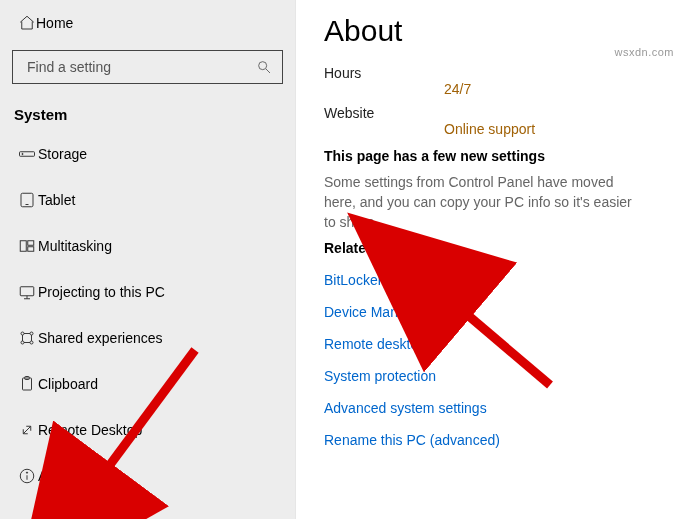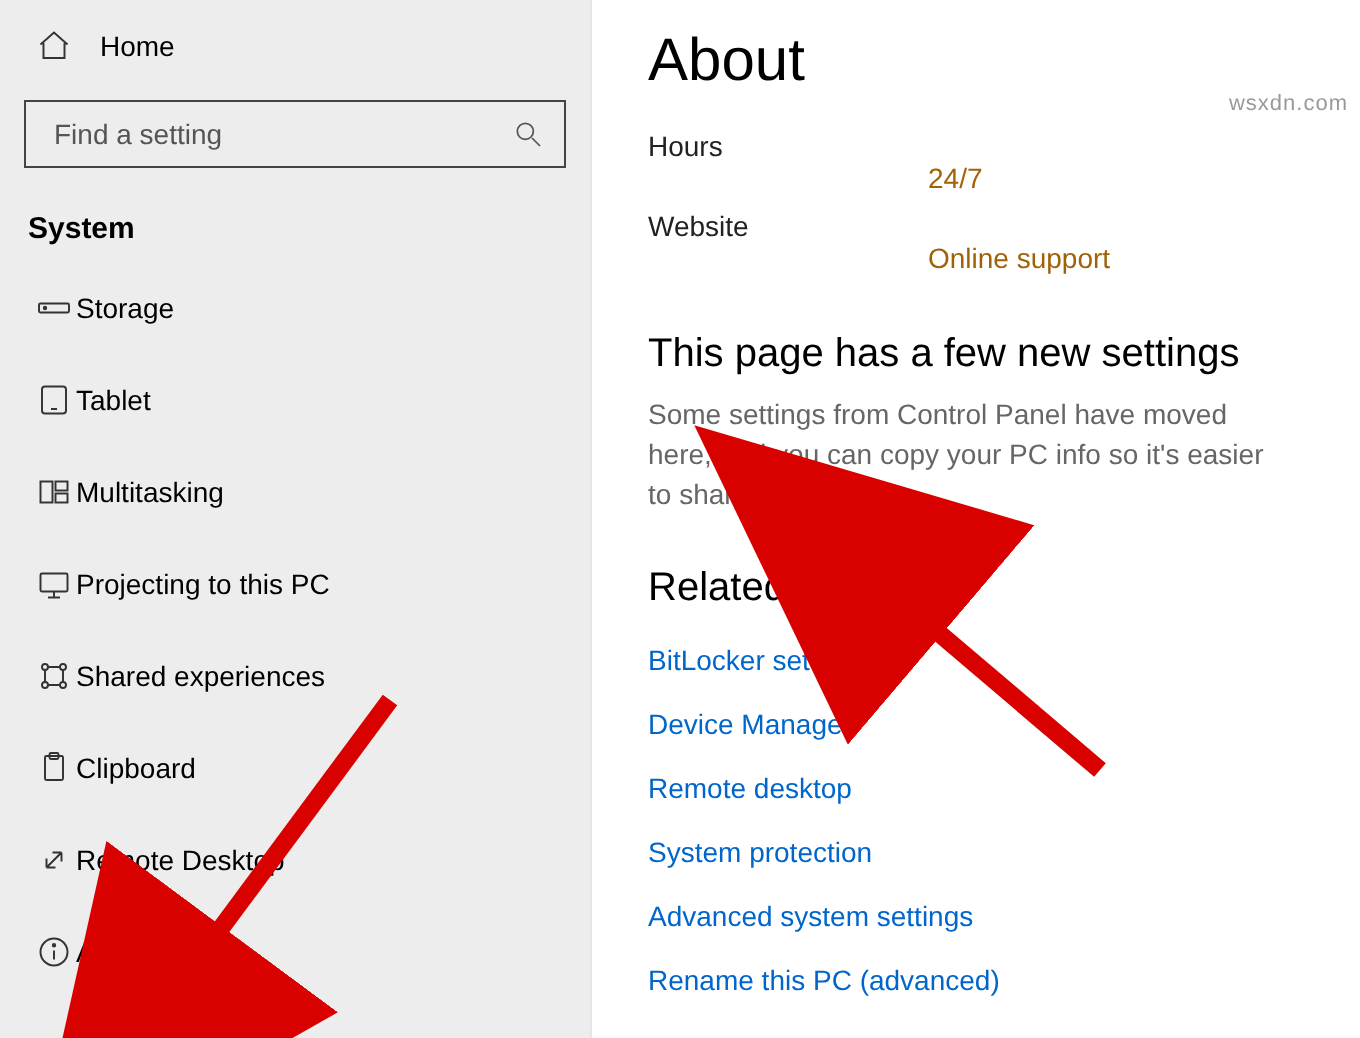--- a/index.html
+++ b/index.html
@@ -21,21 +21,20 @@
   .sidebar {
     width: 296px;
     height: 100%;
     background: #ededed;
     border-right: 1px solid #e6e6e6;
     padding-top: 8px;
   }
   .home-row {
     display: flex;
     align-items: center;
-    gap: 14px;
     padding: 6px 18px 6px 18px;
     cursor: pointer;
   }
   .home-row .label { font-size: 14px; }
   .home-icon { width: 18px; height: 18px; position: relative; }
   .home-icon svg { width: 18px; height: 18px; stroke: #333; fill: none; stroke-width: 1.3; }
 
   .searchbox {
     margin: 12px 12px 0 12px;
     border: 1px solid #444;
@@ -79,28 +78,28 @@
   .main {
     flex: 1;
     padding: 8px 20px 0 28px;
     overflow: hidden;
   }
   .page-title {
     font-size: 30px;
     font-weight: 400;
     margin: 6px 0 14px 0;
   }
-  .kv { display: flex; font-size: 14px; line-height: 22px; margin-bottom: 2px; gap: 20px; }
+  .kv { display: flex; font-size: 14px; line-height: 22px; margin-bottom: 2px; }
   .kv .k { width: 120px; color: #222; }
   .kv .v { color: #a16207; margin-top: 16px; }
   .link { color: #0066cc; cursor: pointer; }
   .section-h {
-    font-size: 20px;
-    font-weight: 400;
-    margin: 26px 0 8px 0;
+    font-size: 14px;
+    font-weight: 700;
+    margin: 8px 0 8px 0;
   }
   .desc {
     font-size: 14px;
     color: #666;
     line-height: 20px;
     max-width: 310px;
   }
   .links-list { margin-top: 4px; }
   .links-list .link {
     display: block;

